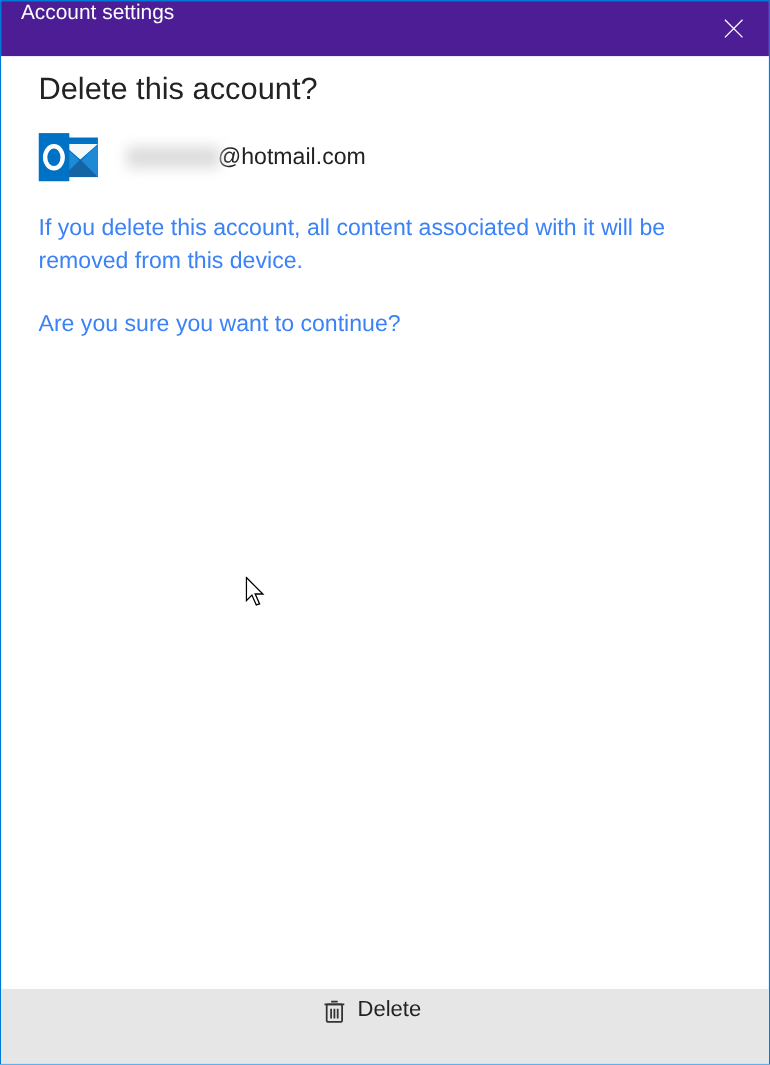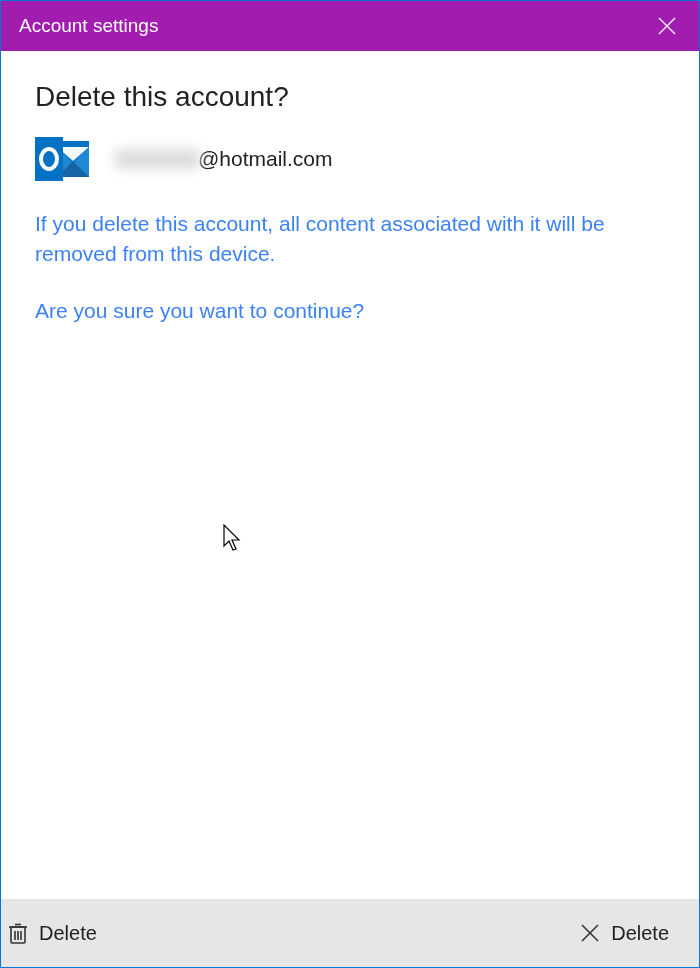--- a/index.html
+++ b/index.html
@@ -17,25 +17,24 @@
     }
     .window {
       width: 700px;
       height: 968px;
       border: 1px solid #0078d7;
       display: flex;
       flex-direction: column;
       position: relative;
     }
     .titlebar {
-      background: #a21caf;
+      background: #4c1d95;
       color: #fff;
       height: 50px;
       display: flex;
-      align-items: center;
       padding-left: 18px;
       font-size: 19px;
       font-weight: 400;
       position: relative;
     }
     .titlebar .close {
       position: absolute;
       right: 0;
       top: 0;
       width: 64px;
@@ -46,21 +45,21 @@
       cursor: pointer;
     }
     .titlebar .close svg {
       width: 18px;
       height: 18px;
       stroke: #fff;
       stroke-width: 1.2;
     }
     .content {
       flex: 1;
-      padding: 30px 34px 0 34px;
+      padding: 14px 34px 0 34px;
       color: #1a1a1a;
       position: relative;
     }
     .heading {
       font-size: 28px;
       font-weight: 400;
       color: #222;
       margin-bottom: 24px;
     }
     .account-row {
@@ -94,23 +93,24 @@
       font-size: 21px;
       line-height: 1.45;
       color: #3b82f6;
       margin-bottom: 26px;
     }
     .footer {
       background: #e6e6e6;
       height: 68px;
       display: flex;
       align-items: center;
-      justify-content: space-between;
+      justify-content: flex-start;
       padding-right: 24px;
       gap: 26px;
+      flex-direction: column;
     }
     .footer-btn {
       display: flex;
       align-items: center;
       gap: 10px;
       font-size: 20px;
       color: #222;
       cursor: pointer;
       background: none;
       border: none;

